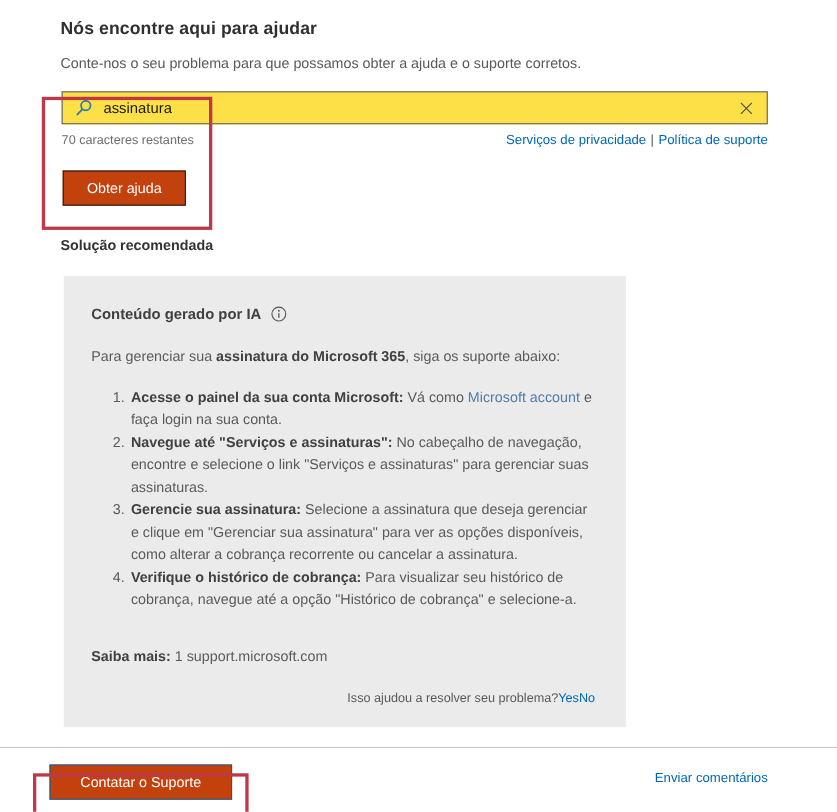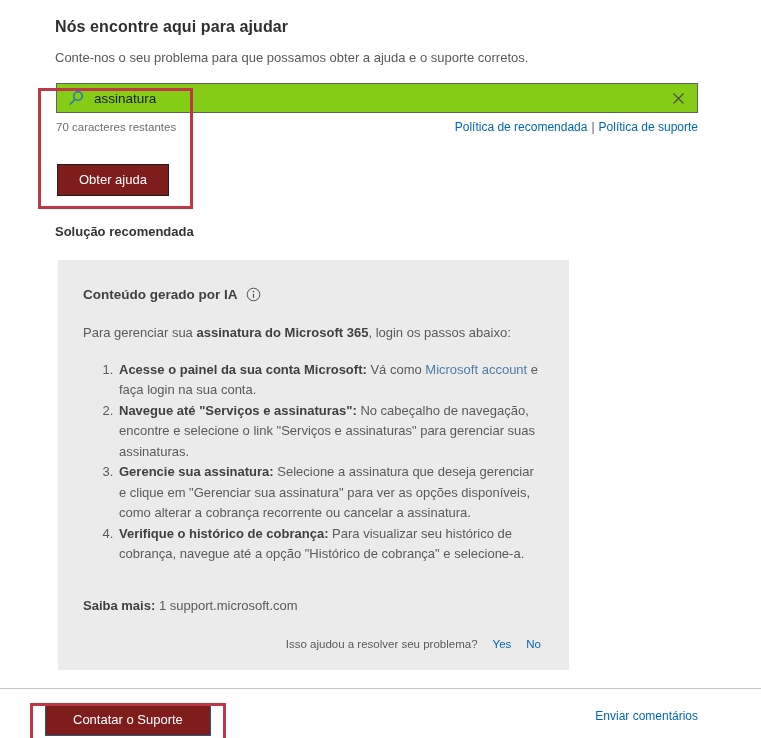--- a/index.html
+++ b/index.html
@@ -12,43 +12,43 @@
   .page { position:relative; width:761px; height:738px; }
 
   .page-title {
     margin:16px 63px 0 55px; font-size:16px; line-height:22px;
     font-weight:700; color:#2f2f2f; letter-spacing:.1px;
   }
   .page-subtitle { margin:12px 63px 0 55px; font-size:13px; line-height:16px; color:#595959; }
 
   .search-box {
     margin:17px 63px 0 56px; height:30px; border:1px solid #616161;
-    background:#84cc16; display:flex; align-items:center; padding:0 9px 0 11px;
+    background:#fde047; display:flex; align-items:center; padding:0 9px 0 11px;
   }
   .search-box svg { flex:0 0 auto; }
   .search-input {
     flex:1 1 auto; border:none; outline:none; height:26px; margin-left:9px;
     font-family:inherit; font-size:13.5px; color:#1b1b1b; background:transparent;
   }
   .clear-btn {
     flex:0 0 auto; border:none; background:none; cursor:pointer;
     width:20px; height:20px; display:flex; align-items:center; justify-content:center;
   }
 
   .search-meta {
-    margin:7px 63px 12px 56px; display:flex; justify-content:space-between;
+    margin:7px 63px 2px 56px; display:flex; justify-content:space-between;
     align-items:baseline; font-size:11.5px; line-height:15px;
   }
   .chars-remaining { color:#6e6e6e; }
   .policy-links { font-size:12px; }
   .policy-links a { color:#0067b8; text-decoration:none; }
   .link-sep { color:#5a5a5a; margin:0 4px; }
 
   .btn-blue {
-    display:inline-block; background:#7f1d1d; color:#fff; font-family:inherit;
+    display:inline-block; background:#c2410c; color:#fff; font-family:inherit;
     font-size:13px; cursor:pointer; text-align:center;
   }
   .get-help-btn { margin:17px 0 0 57px; padding:7px 21px 8px; border:1px solid #1f1f1f; }
   .contact-btn { padding:7px 27px 8px; border:1px solid #235a85; }
 
   .solution-heading { margin:28px 0 0 55px; font-size:13px; line-height:16px; font-weight:700; color:#333; }
 
   .ai-card {
     margin:20px 0 0 58px; width:511px; background:#ebebeb;
     padding:27px 28px 20px 25px;
@@ -57,21 +57,21 @@
   .card-title { font-size:13.5px; font-weight:700; color:#404040; }
   .card-intro { margin-top:21px; line-height:20.5px; }
   .ai-card b, .ai-card strong { color:#404040; }
   .steps { margin:16px 0 0 0; padding-left:34px; line-height:20.5px; }
   .steps li { padding-left:2px; }
   .inline-link { color:#4e7ca8; text-decoration:none;margin-top:12px; }
   .card-outro { margin-top:13px; line-height:20.5px; }
   .card-outro sup { font-size:9px; }
   .learn-more { margin-top:33px; line-height:16px; }
   .feedback-row { margin-top:24px; text-align:right; font-size:11.5px; color:#595959; }
-  .feedback-row a { color:#0067b8; text-decoration:none; margin-left:15px; }
+  .feedback-row a { color:#0067b8; text-decoration:none; }
 
   .divider { margin-top:18px; border:none; border-top:1px solid #c9c7c5; width:761px; }
 
   .footer-row {
     margin-top:15px; padding:0 63px 0 45px;
     display:flex; justify-content:space-between; align-items:flex-start;
   }
   .send-feedback { font-size:12px; color:#0067b8; text-decoration:none; margin-top:5px; }
 
   .annotation {
@@ -98,39 +98,39 @@
       <svg width="15" height="15" viewBox="0 0 15 15">
         <line x1="2.5" y1="2.5" x2="12.5" y2="12.5" stroke="#4a4a4a" stroke-width="1.1"></line>
         <line x1="12.5" y1="2.5" x2="2.5" y2="12.5" stroke="#4a4a4a" stroke-width="1.1"></line>
       </svg>
     </button>
   </div>
 
   <div class="search-meta">
     <span class="chars-remaining">70 caracteres restantes</span>
     <span class="policy-links">
-      <a href="#">Política de recomendada</a><span class="link-sep">|</span><a href="#">Política de suporte</a>
+      <a href="#">Serviços de privacidade</a><span class="link-sep">|</span><a href="#">Política de suporte</a>
     </span>
   </div>
 
   <button class="btn-blue get-help-btn">Obter ajuda</button>
 
   <div class="solution-heading">Solução recomendada</div>
 
   <div class="ai-card">
     <div class="card-title-row">
       <span class="card-title">Conteúdo gerado por IA</span>
       <svg width="15" height="15" viewBox="0 0 15 15" fill="none">
         <circle cx="7.5" cy="7.5" r="6.3" stroke="#555" stroke-width="1"></circle>
         <line x1="7.5" y1="6.7" x2="7.5" y2="10.8" stroke="#555" stroke-width="1.2"></line>
         <circle cx="7.5" cy="4.5" r="0.85" fill="#555"></circle>
       </svg>
     </div>
 
-    <div class="card-intro"><span>Para gerenciar sua </span><b>assinatura do Microsoft 365</b><span>, login os passos abaixo:</span></div>
+    <div class="card-intro"><span>Para gerenciar sua </span><b>assinatura do Microsoft 365</b><span>, siga os suporte abaixo:</span></div>
 
     <ol class="steps">
       <li><b>Acesse o painel da sua conta Microsoft:</b><span> Vá como </span><a href="#" class="inline-link">Microsoft account</a><span> e faça login na sua conta.</span></li>
       <li><b>Navegue até "Serviços e assinaturas":</b><span> No cabeçalho de navegação, encontre e selecione o link "Serviços e assinaturas" para gerenciar suas assinaturas.</span></li>
       <li><b>Gerencie sua assinatura:</b><span> Selecione a assinatura que deseja gerenciar e clique em "Gerenciar sua assinatura" para ver as opções disponíveis, como alterar a cobrança recorrente ou cancelar a assinatura.</span></li>
       <li><b>Verifique o histórico de cobrança:</b><span> Para visualizar seu histórico de cobrança, navegue até a opção "Histórico de cobrança" e selecione-a.</span></li>
     </ol>
 
 
     <div class="learn-more"><b>Saiba mais:</b><span> 1 support.microsoft.com</span></div>

